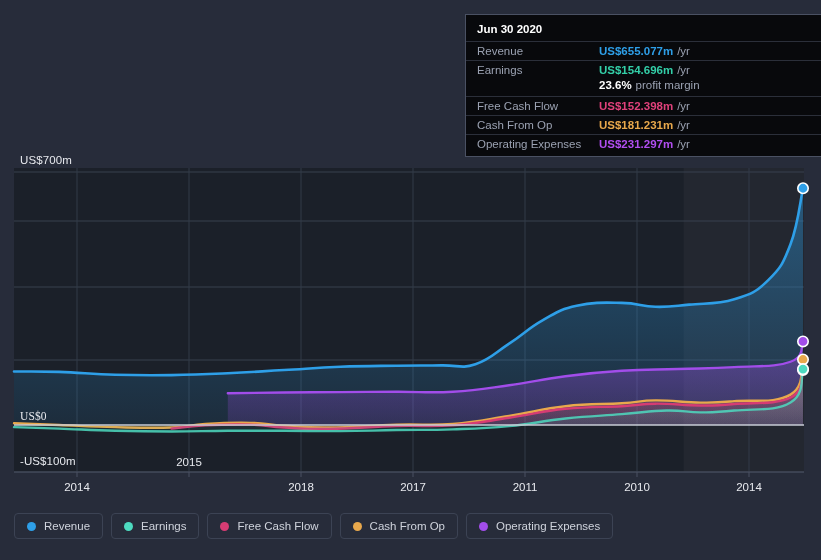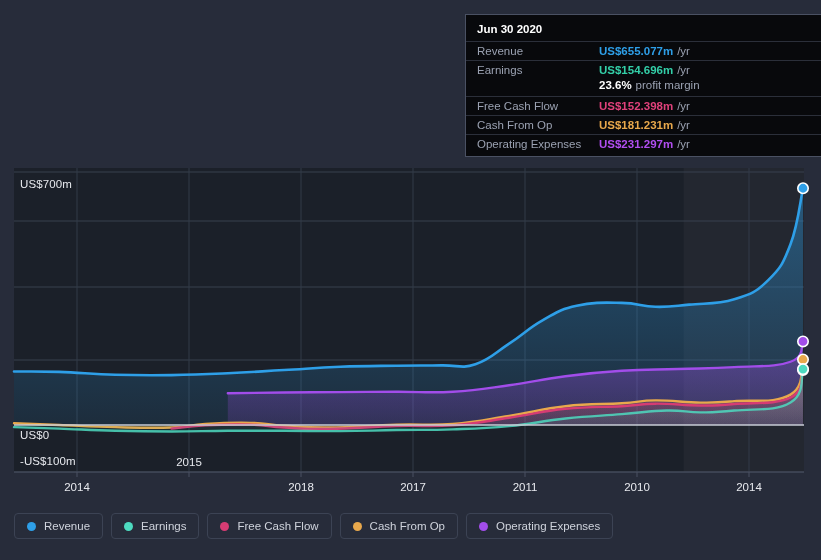--- a/index.html
+++ b/index.html
@@ -149,22 +149,22 @@
         <line x1="77" y1="472" x2="77" y2="477" stroke="#4a5163" stroke-width="1"></line>
         <line x1="189" y1="472" x2="189" y2="477" stroke="#4a5163" stroke-width="1"></line>
         <line x1="301" y1="472" x2="301" y2="477" stroke="#4a5163" stroke-width="1"></line>
         <line x1="413" y1="472" x2="413" y2="477" stroke="#4a5163" stroke-width="1"></line>
         <line x1="525" y1="472" x2="525" y2="477" stroke="#4a5163" stroke-width="1"></line>
         <line x1="637" y1="472" x2="637" y2="477" stroke="#4a5163" stroke-width="1"></line>
         <line x1="749" y1="472" x2="749" y2="477" stroke="#4a5163" stroke-width="1"></line>
       </svg>
   </div>
 
-  <div class="y-label" id="ylab0" style="left: 20px; top: 154px; margin-top: 24px;">US$700m</div>
-  <div class="y-label" id="ylab1" style="left: 20px; top: 429px;">US$0</div>
+  <div class="y-label" id="ylab0" style="left: 20px; top: 154px;">US$700m</div>
+  <div class="y-label" id="ylab1" style="left: 20px; top: 410px; font-family: Liberation Serif, serif;">US$0</div>
   <div class="y-label" id="ylab2" style="left: 20px; top: 455px;">-US$100m</div>
 
   <div class="x-label" id="xlab0" style="left: 77px; top: 481px;">2014</div>
   <div class="x-label" id="xlab1" style="left: 189px; top: 456px;">2015</div>
   <div class="x-label" id="xlab2" style="left: 301px; top: 481px;">2018</div>
   <div class="x-label" id="xlab3" style="left: 413px; top: 481px;">2017</div>
   <div class="x-label" id="xlab4" style="left: 525px; top: 481px;">2011</div>
   <div class="x-label" id="xlab5" style="left: 637px; top: 481px;">2010</div>
   <div class="x-label" id="xlab6" style="left: 749px; top: 481px;">2014</div>
 

